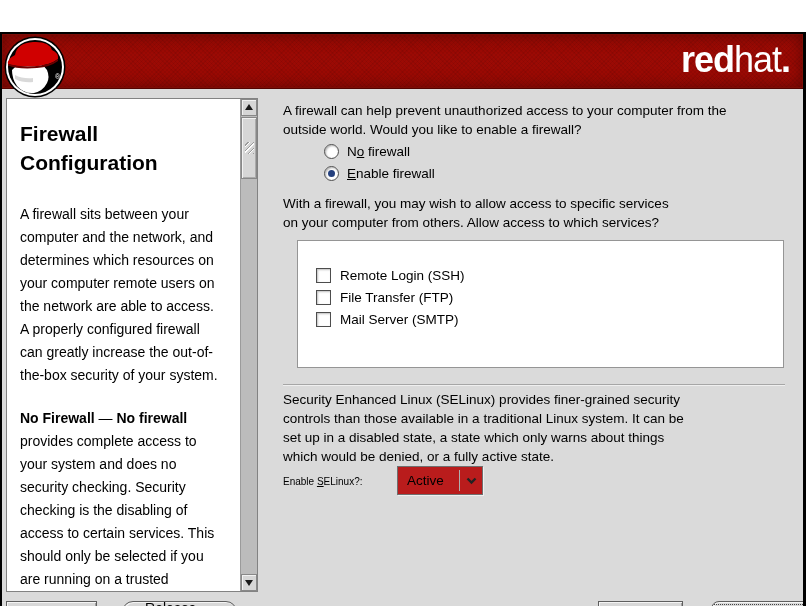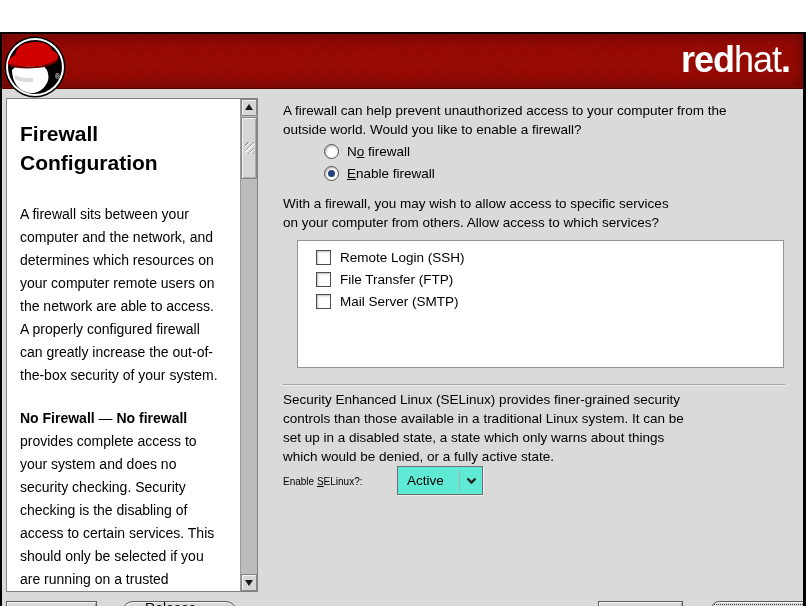--- a/index.html
+++ b/index.html
@@ -43,32 +43,32 @@
   
   .rtext{position:absolute;font-size:13.5px;line-height:19px;white-space:pre-line;}
   .radio-row{position:absolute;display:flex;align-items:center;gap:8px;height:17px;}
   .radio{position:relative;width:13px;height:13px;border-radius:50%;background:#fff;border:1px solid #4d4d4d;
     box-shadow:inset 1px 1px 2px rgba(0,0,0,.3);flex:none;}
   .radio.selected::after{content:"";position:absolute;left:3px;top:3px;width:7px;height:7px;border-radius:50%;background:#24407e;}
   .rlabel{font-size:13.5px;}
   .mn{text-decoration:underline;text-underline-offset:1px;}
 
   .svcbox{position:absolute;left:295px;top:206px;width:487px;height:128px;background:#fff;
-    border:1px solid #959595;box-sizing:border-box;padding-top:5px;}
+    border:1px solid #959595;box-sizing:border-box;padding-top:23px;}
   .svc-row{display:flex;align-items:center;gap:9px;height:22px;padding-left:18px;}
   .checkbox{position:relative;width:13px;height:13px;background:#fff;border:1px solid #4d4d4d;
     box-shadow:inset 1px 1px 2px rgba(0,0,0,.25);flex:none;}
   .svc-label{font-size:13.5px;}
 
   .separator{position:absolute;left:281px;top:350px;width:502px;height:0;
     border-top:1px solid #a6a6a6;border-bottom:1px solid #efefef;}
 
   .sel-row{position:absolute;left:281px;top:433px;height:28px;display:flex;align-items:center;}
   .sel-label{font-size:10px;}
-  .combo{position:absolute;left:395px;top:432px;width:86px;height:29px;background:#5eead4;
+  .combo{position:absolute;left:395px;top:432px;width:86px;height:29px;background:#b91c1c;
     border:1px solid #6f6f6f;box-sizing:border-box;display:flex;align-items:center;box-shadow:1px 1px 0 #efefef;}
   .combo-value{flex:1;padding-left:9px;font-size:13.5px;}
   .combo-sep{width:1px;height:21px;background:#aeaeae;}
   .combo-arrow{width:22px;display:flex;align-items:center;justify-content:center;}
 
   
   .btn{position:absolute;top:567px;height:29px;background:#d8d8d8;border:1px solid #5e5e5e;box-sizing:border-box;
     box-shadow:inset 1px 1px 0 #f4f4f4, inset -1px -1px 0 #9f9f9f;
     display:flex;align-items:center;justify-content:center;gap:6px;font-size:14px;cursor:default;}
   .btn .icon{flex:none;display:flex;}

